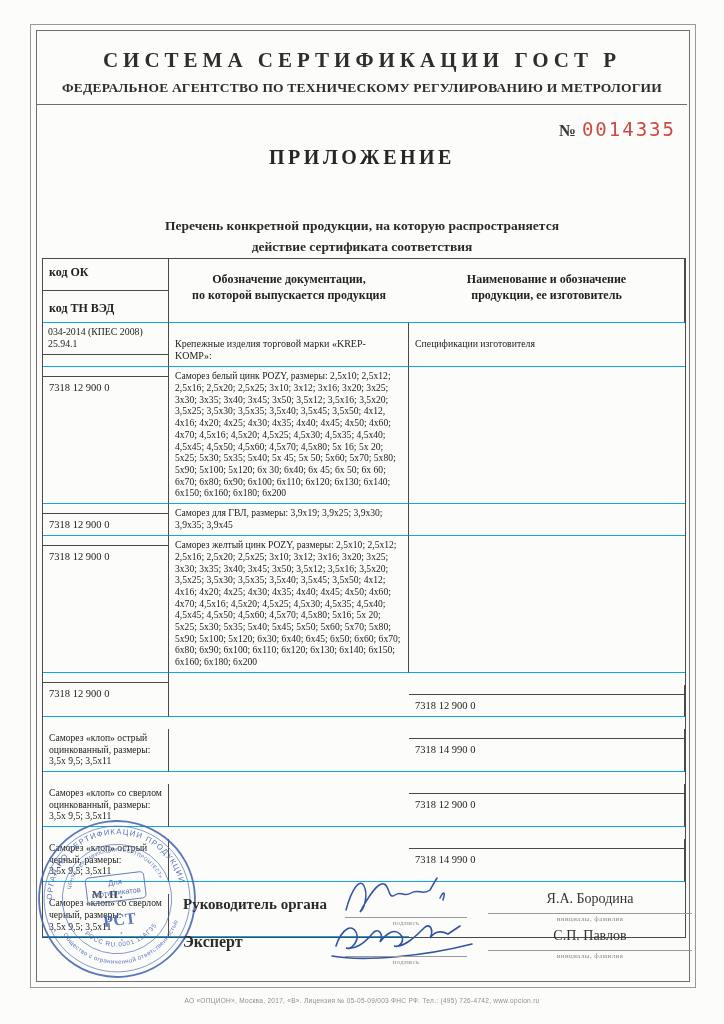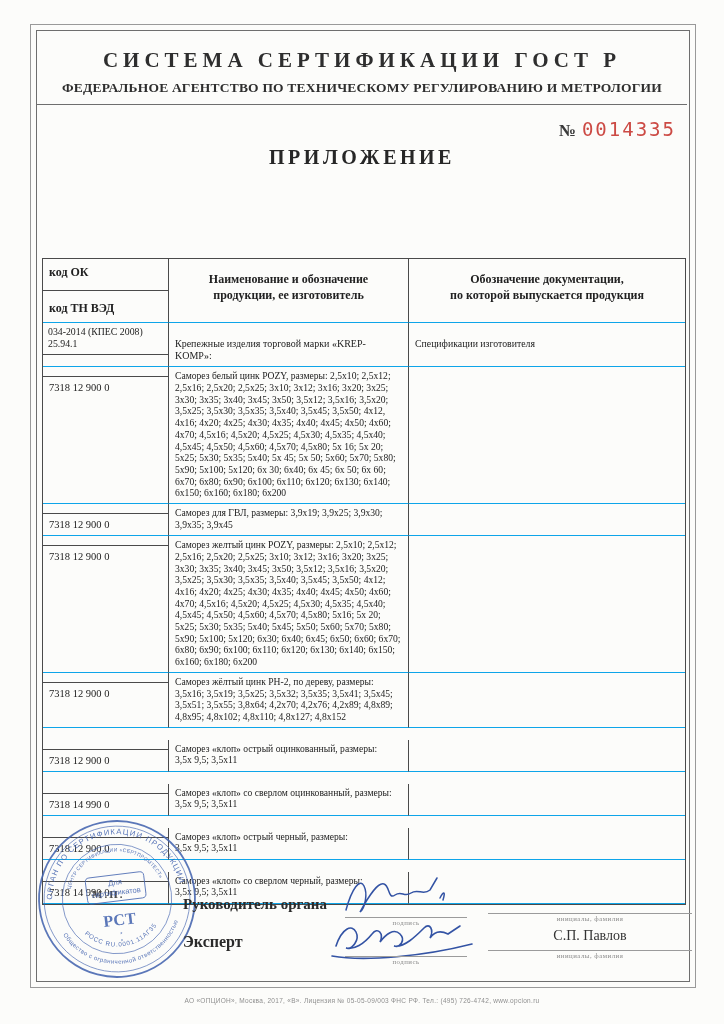--- a/index.html
+++ b/index.html
@@ -75,31 +75,33 @@
   <div class="hdr-line2">ФЕДЕРАЛЬНОЕ АГЕНТСТВО ПО ТЕХНИЧЕСКОМУ РЕГУЛИРОВАНИЮ И МЕТРОЛОГИИ</div>
   <div class="hdr-rule"></div>
 
   <div class="blank-no">
     <span class="pfx">№</span><span class="digits">0014335</span>
   </div>
 
   <div class="title">ПРИЛОЖЕНИЕ</div>
 
 
+  <div class="subtitle">Перечень конкретной продукции,  на которую распространяется
+действие сертификата соответствия</div>
 
   <div class="tbl">
 
     <div class="th1 c1">
       <div class="t">код ОК</div>
       <div class="b">код ТН ВЭД</div>
     </div>
+    <div class="th c3">Обозначение документации,
+по которой выпускается продукция</div>
     <div class="th c2">Наименование и обозначение
 продукции, ее изготовитель</div>
-    <div class="th c3">Обозначение документации,
-по которой выпускается продукция</div>
 
     <div class="okcell c1">
       <div class="v">034-2014 (КПЕС 2008)
 25.94.1</div>
       <div class="rest"></div>
     </div>
     <div class="namecell r1name c2">Крепежные изделия торговой марки «KREP-KOMP»:</div>
     <div class="doccell r1doc c3">Спецификации изготовителя</div>
 
     <div class="codecell c1">
@@ -120,21 +122,20 @@
       <div class="strip"></div>
       <div class="v">7318 12 900 0</div>
     </div>
     <div class="namecell c2">Саморез желтый цинк POZY,  размеры: 2,5х10; 2,5х12; 2,5х16; 2,5х20; 2,5х25; 3х10; 3х12; 3х16; 3х20; 3х25; 3х30; 3х35; 3х40; 3х45; 3х50; 3,5х12; 3,5х16; 3,5х20; 3,5х25; 3,5х30; 3,5х35; 3,5х40; 3,5х45; 3,5х50; 4х12; 4х16; 4х20; 4х25; 4х30; 4х35; 4х40; 4х45; 4х50; 4х60; 4х70; 4,5х16; 4,5х20; 4,5х25; 4,5х30; 4,5х35; 4,5х40; 4,5х45; 4,5х50; 4,5х60; 4,5х70; 4,5х80; 5х16; 5х 20; 5х25; 5х30; 5х35; 5х40; 5х45; 5х50; 5х60; 5х70; 5х80; 5х90; 5х100; 5х120; 6х30; 6х40; 6х45; 6х50; 6х60; 6х70; 6х80; 6х90; 6х100; 6х110; 6х120; 6х130; 6х140; 6х150; 6х160; 6х180; 6х200</div>
     <div class="doccell c3"></div>
 
     <div class="codecell c1">
       <div class="strip"></div>
       <div class="v">7318 12 900 0</div>
     </div>
-    <div class="namecell c2">Саморез жёлтый цинк РН-2, по дереву, размеры: 3,5х16; 3,5х19; 3,5х25; 3,5х32; 3,5х35; 3,5х41; 3,5х45; 3,5х51; 3,5х55; 3,8х64; 4,2х70; 4,2х76; 4,2х89; 4,8х89; 4,8х95; 4,8х102; 4,8х110; 4,8х127; 4,8х152</div>
     <div class="doccell c3"></div>
 
     <div class="codecell shortrow c1">
       <div class="strip"></div>
       <div class="v">7318 12 900 0</div>
     </div>
     <div class="namecell shortrow c2">Саморез «клоп» острый оцинкованный, размеры:
 3,5х 9,5; 3,5х11</div>
     <div class="doccell shortrow c3"></div>
 
@@ -196,20 +197,21 @@
 
   <svg class="sigsvg1" width="136" height="52" viewBox="0 0 136 52">
     <path d="M8 42 C14 20 22 10 26 18 C30 26 27 40 22 44 C32 26 40 14 46 16 C52 18 50 32 57 27 C64 22 66 30 73 25 C80 20 85 28 92 22 L99 10 M102 30 C105 24 108 22 105 32" stroke="#3353a4" stroke-width="1.5" fill="none" stroke-linecap="round"></path>
   </svg>
   <svg class="sigsvg2" width="150" height="52" viewBox="0 0 150 52">
     <path d="M6 34 C12 16 22 12 26 20 C30 28 22 38 16 36 C24 38 34 32 42 22 C48 14 54 22 50 30 C56 22 64 16 70 22 C76 28 70 36 64 34 C74 36 86 24 94 16 C100 10 104 18 100 26 C104 20 110 18 118 22 L130 14 M2 44 C35 50 95 44 142 32" stroke="#3353a4" stroke-width="1.6" fill="none" stroke-linecap="round"></path>
   </svg>
 
   <div class="sigline1"></div>
   <div class="siglabel s1">подпись</div>
+  <div class="name1">Я.А. Бородина</div>
   <div class="nameline1"></div>
   <div class="namelabel n1">инициалы, фамилия</div>
 
   <div class="sigline2"></div>
   <div class="siglabel s2">подпись</div>
   <div class="name2">С.П. Павлов</div>
   <div class="nameline2"></div>
   <div class="namelabel n2">инициалы, фамилия</div>
 
   <div class="print-footer">АО «ОПЦИОН», Москва, 2017, «В».  Лицензия № 05-05-09/003 ФНС РФ.  Тел.: (495) 726-4742, www.opcion.ru</div>

